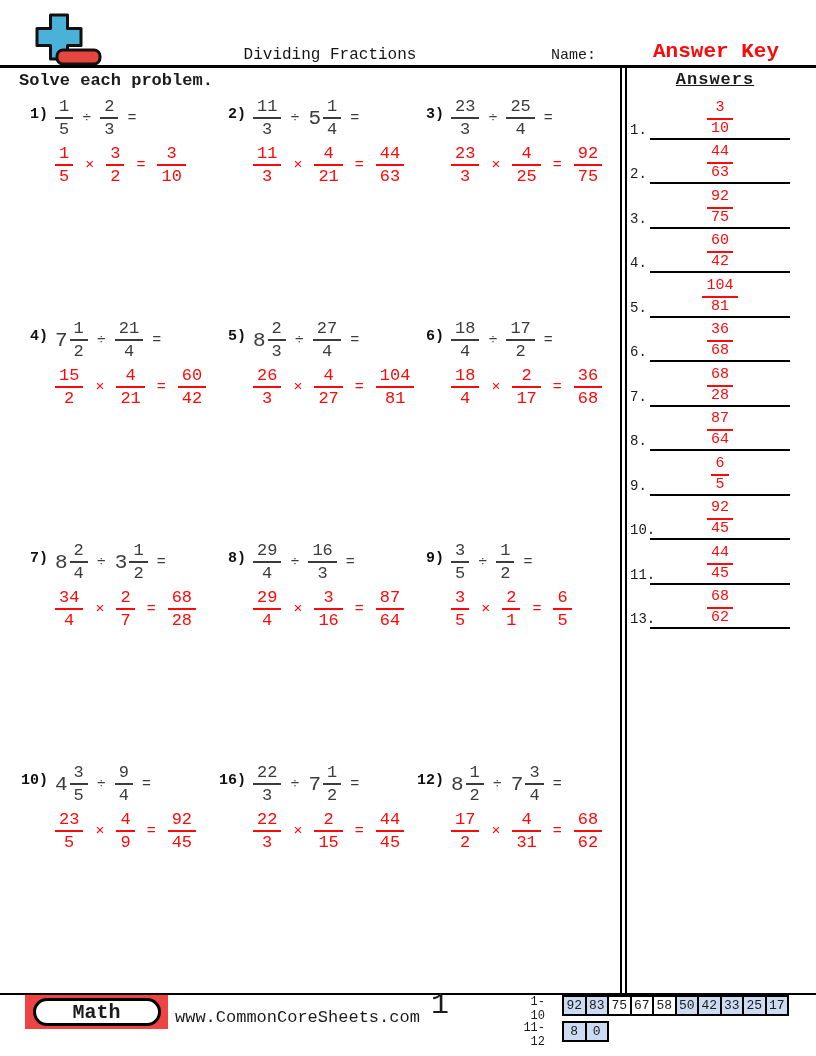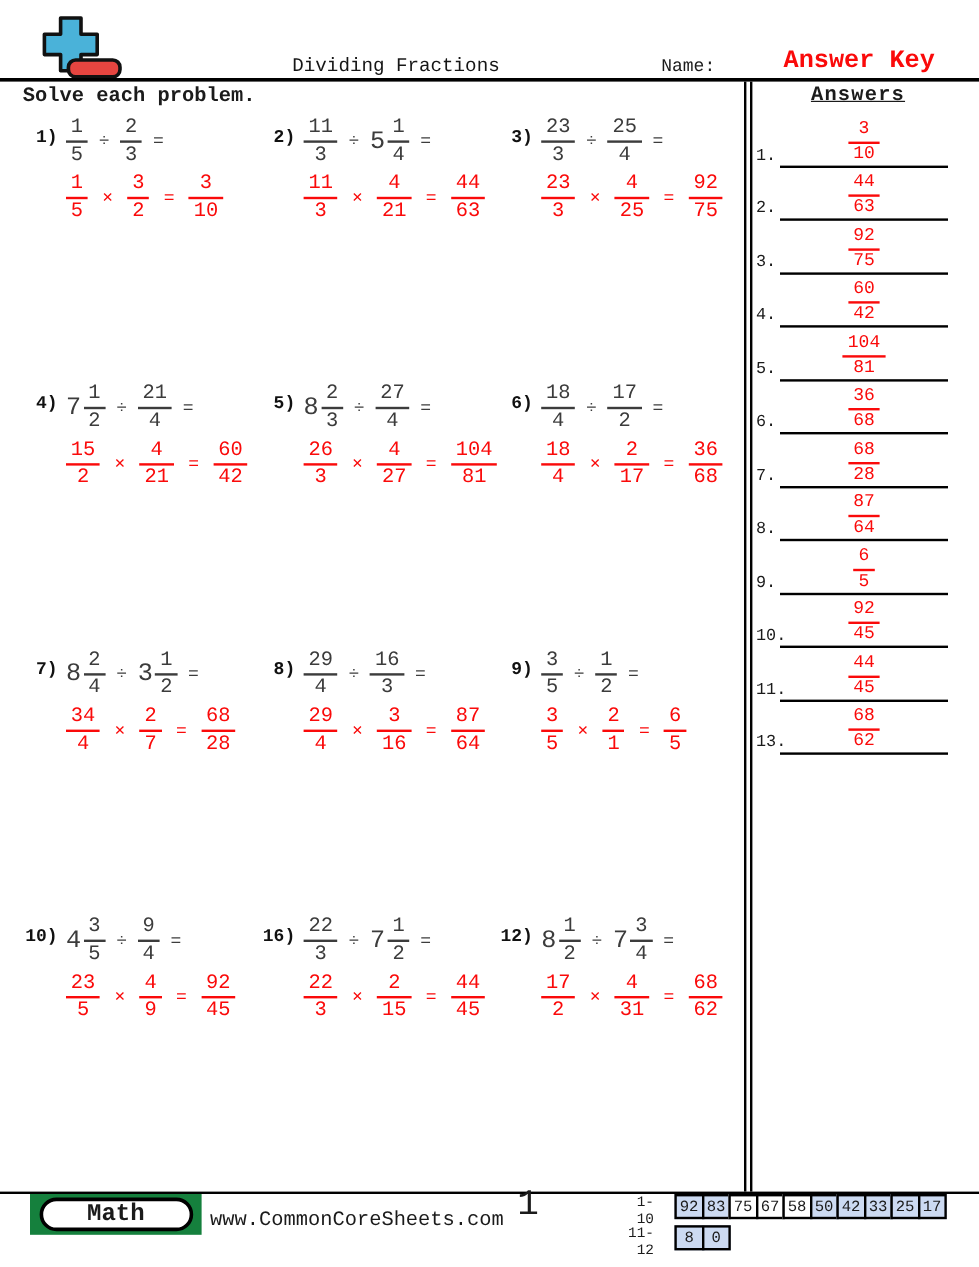--- a/index.html
+++ b/index.html
@@ -53,21 +53,21 @@
   .expr{display:inline-flex;align-items:center;color:var(--frac);font-size:17px;}
   .whole{font-size:21px;margin-right:2px;}
   .whole:empty{display:none;margin:0;}
   .op{margin:0 9px;font-size:15px;}
   .solution{margin-left:37px;margin-top:5px;display:flex;align-items:center;
             color:var(--red);font-size:17px;}
   .solution .op{margin:0 12px;}
 
   
   .footer-rule{position:absolute;left:0;top:993px;width:816px;height:2px;background:#000;}
-  .math-badge{position:absolute;left:25px;top:995px;width:143px;height:34px;background:#15803d;
+  .math-badge{position:absolute;left:25px;top:995px;width:143px;height:34px;background:#ef4444;
               display:flex;align-items:center;justify-content:center;}
   .math-badge-inner{width:128px;height:28px;background:#fff;border:3px solid #000;
                     border-radius:15px;display:flex;align-items:center;justify-content:center;
                     font-size:20px;font-weight:bold;}
   .website{position:absolute;left:175px;top:1008px;font-size:17px;}
   .page-number{position:absolute;left:420px;top:988px;width:40px;text-align:center;font-size:30px;}
   .grade-table{position:absolute;left:526px;top:995px;font-size:13px;}
   .grow{display:flex;align-items:stretch;}
   .grow + .grow{margin-top:-2px;}
   .glabel{width:36px;min-width:36px;text-align:right;padding-right:17px;font-size:12px;

